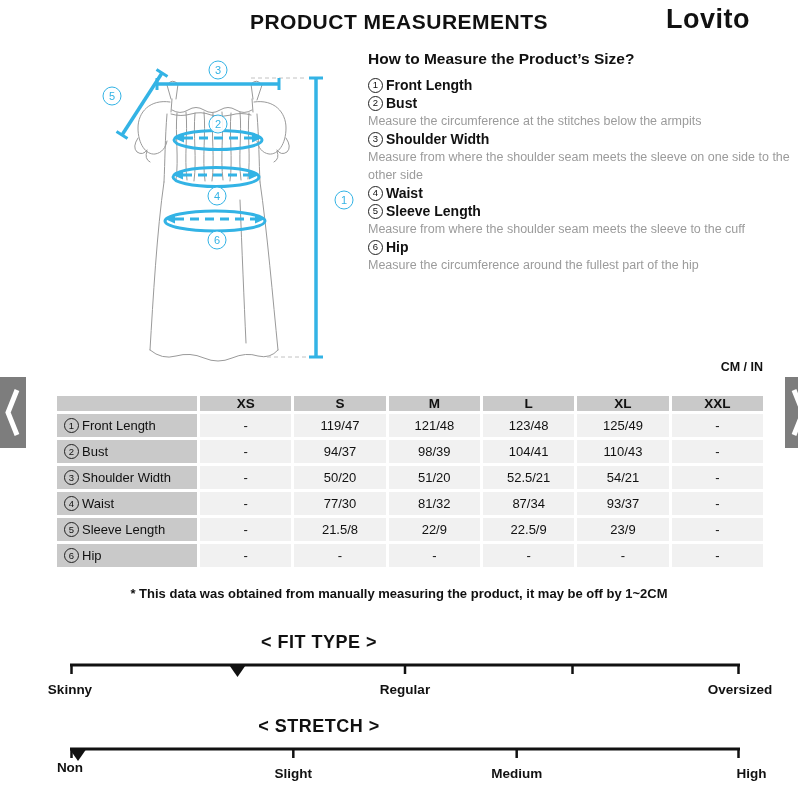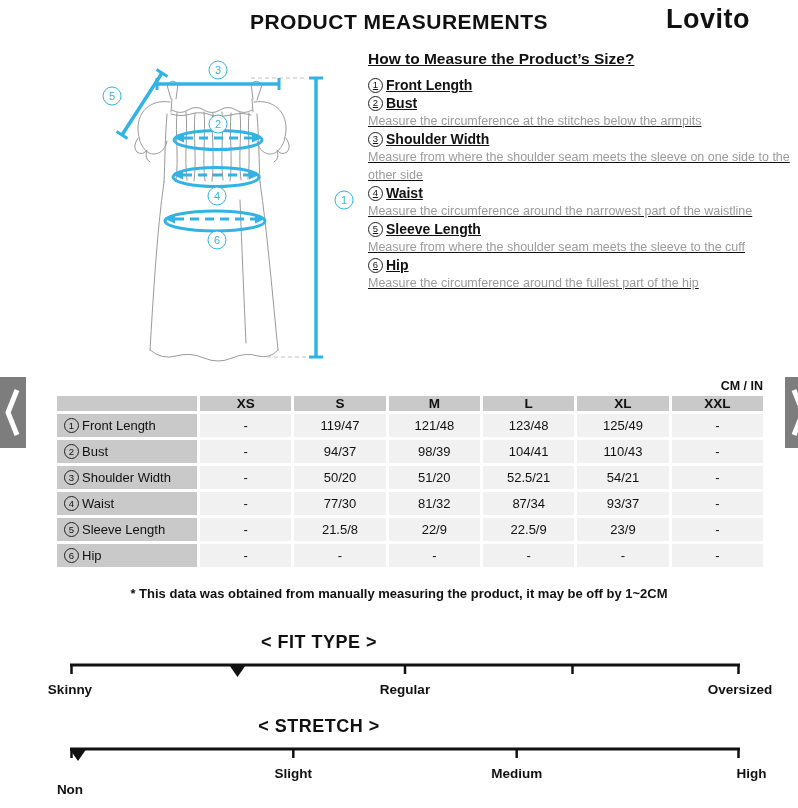--- a/index.html
+++ b/index.html
@@ -12,29 +12,29 @@
   .page-title{position:absolute;top:10px;left:0;width:798px;text-align:center;
     font-size:21px;font-weight:bold;letter-spacing:.5px;margin:0;}
   .brand-logo{position:absolute;top:4px;right:48px;font-size:27px;font-weight:bold;letter-spacing:.5px;}
   
   .diagram{position:absolute;left:55px;top:50px;width:310px;height:330px;}
   .diagram svg{position:absolute;left:0;top:0;}
   .callout{position:absolute;width:17px;height:17px;border:1.6px solid #33B3E5;border-radius:50%;
     color:#33B3E5;background:rgba(255,255,255,.92);font-size:11px;line-height:15px;
     display:flex;align-items:center;justify-content:center;transform:translate(-50%,-50%);}
   
-  .instructions{position:absolute;left:368px;top:50px;width:426px;text-decoration:underline;}
+  .instructions{position:absolute;left:368px;top:50px;width:426px;}
   .guide-heading{font-size:15.5px;font-weight:bold;margin:0 0 8px 0;}
   .m-item-name{font-size:14px;font-weight:bold;line-height:18px;display:flex;align-items:center;color:#111;}
   .m-item-desc{font-size:12.5px;color:#9b9b9b;line-height:18px;}
   .num-circle{display:inline-flex;align-items:center;justify-content:center;flex:none;
     width:13px;height:13px;border:1px solid #222;border-radius:50%;font-size:9.5px;font-weight:normal;
     margin-right:3px;}
   
-  .units-label{position:absolute;left:57px;top:379px;width:706px;text-align:right;
+  .units-label{position:absolute;left:57px;top:360px;width:706px;text-align:right;
     font-size:12.5px;font-weight:bold;}
   .size-table{position:absolute;left:54px;top:393px;width:712px;table-layout:fixed;
     border-collapse:separate;border-spacing:3px;font-size:13px;}
   .size-table th,.size-table td{padding:0;height:14px;text-align:center;font-weight:normal;overflow:hidden;}
   .size-table thead th{background:#c9c9c9;font-weight:bold;font-size:13.5px;}
   .size-table thead th.corner{background:#c9c9c9;}
   .size-table tbody th{background:#c9c9c9;text-align:left;height:23px;}
   .size-table tbody td{background:#f1f1f1;height:23px;}
   .row-label-inner{display:flex;align-items:center;padding-left:7px;font-size:13px;}
   .col-label{width:140px;}
@@ -152,21 +152,20 @@
       <div class="m-item-desc">Measure the circumference at the stitches below the armpits</div>
       <div class="m-item-name">
         <span class="num-circle">3</span>
         <span>Shoulder Width</span>
       </div>
       <div class="m-item-desc">Measure from where the shoulder seam meets the sleeve on one side to the other side</div>
       <div class="m-item-name">
         <span class="num-circle">4</span>
         <span>Waist</span>
       </div>
-      <div class="m-item-desc">Measure the circumference around the narrowest part of the waistline</div>
       <div class="m-item-name">
         <span class="num-circle">5</span>
         <span>Sleeve Length</span>
       </div>
       <div class="m-item-desc">Measure from where the shoulder seam meets the sleeve to the cuff</div>
       <div class="m-item-name">
         <span class="num-circle">6</span>
         <span>Hip</span>
       </div>
       <div class="m-item-desc">Measure the circumference around the fullest part of the hip</div>
@@ -292,21 +291,21 @@
     <span class="slider-label" style="top: 682px; left: 740px;">Oversized</span>
     <div class="slider-title" style="top: 716px;">&lt; STRETCH &gt;</div>
     <svg class="slider-svg" width="670" height="15" viewBox="0 0 670 15" style="top: 747px;">
       <line x1="0" y1="2" x2="670" y2="2" stroke="#111" stroke-width="3"></line>
       <line x1="1.5" y1="2" x2="1.5" y2="11" stroke="#111" stroke-width="2.5"></line>
       <line x1="223.31099999999998" y1="2" x2="223.31099999999998" y2="11" stroke="#111" stroke-width="2.5"></line>
       <line x1="446.68899999999996" y1="2" x2="446.68899999999996" y2="11" stroke="#111" stroke-width="2.5"></line>
       <line x1="668.5" y1="2" x2="668.5" y2="11" stroke="#111" stroke-width="2.5"></line>
       <polygon points="0,2.5 16,2.5 8,14" fill="#111"></polygon>
     </svg>
-    <span class="slider-label" style="top: 782px; left: 70px;">Non</span>
+    <span class="slider-label" style="top: 760px; left: 70px;">Non</span>
     <span class="slider-label" style="top: 766px; left: 293.311px;">Slight</span>
     <span class="slider-label" style="top: 766px; left: 516.689px;">Medium</span>
     <span class="slider-label" style="top: 766px; left: 740px; padding-left: 23px;">High</span>
   </div>
 
 <div class="nav-arrow prev">
   <svg width="26" height="71" viewBox="0 0 26 71">
     <polyline points="17,13 8,35.5 17,58" stroke="#fff" stroke-width="5" fill="none"></polyline>
   </svg>
 </div>

